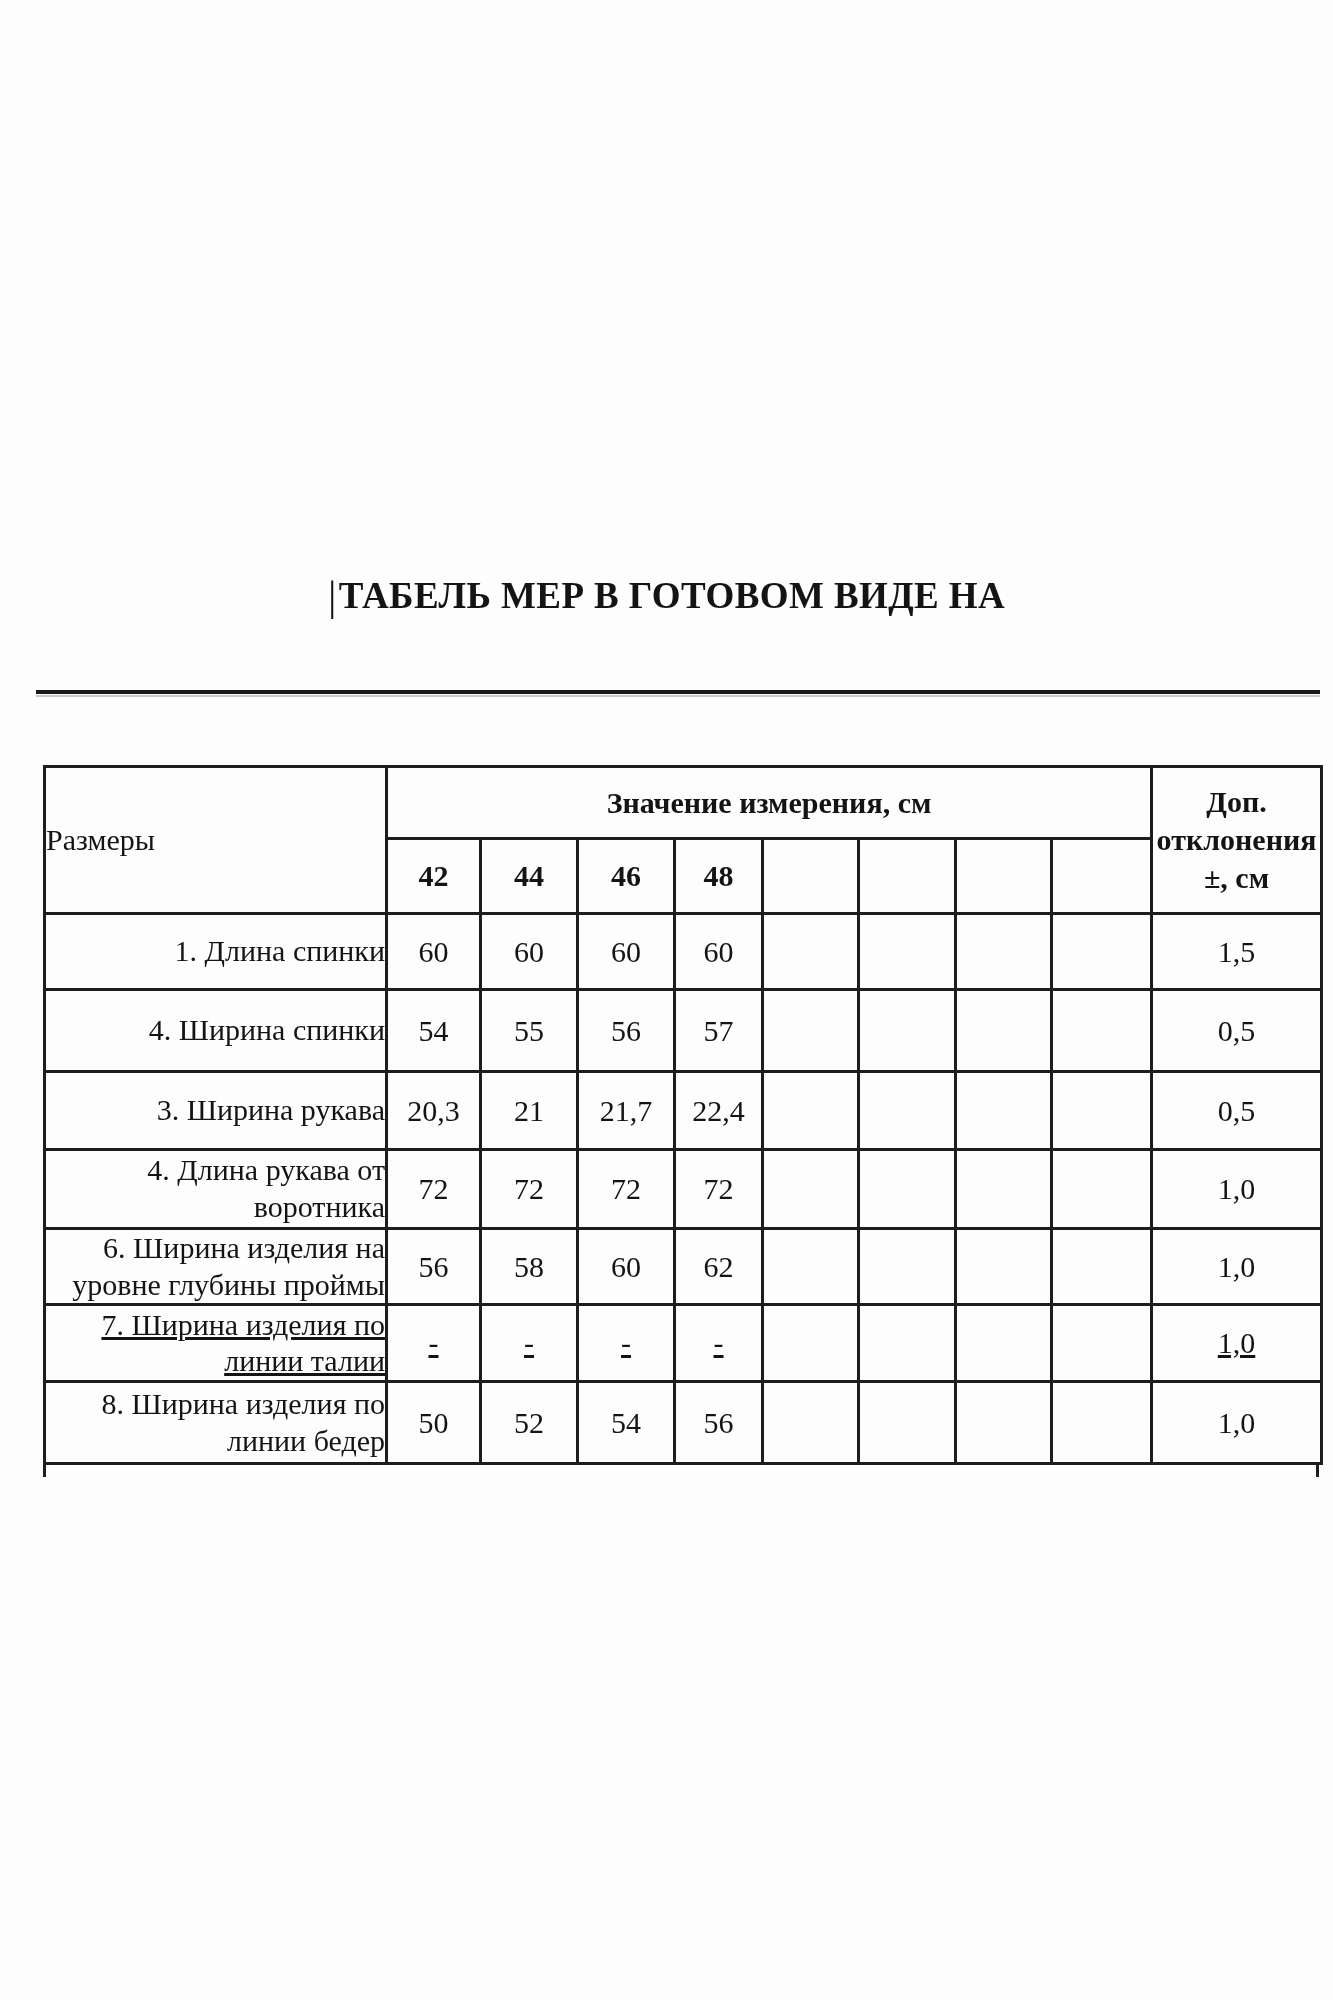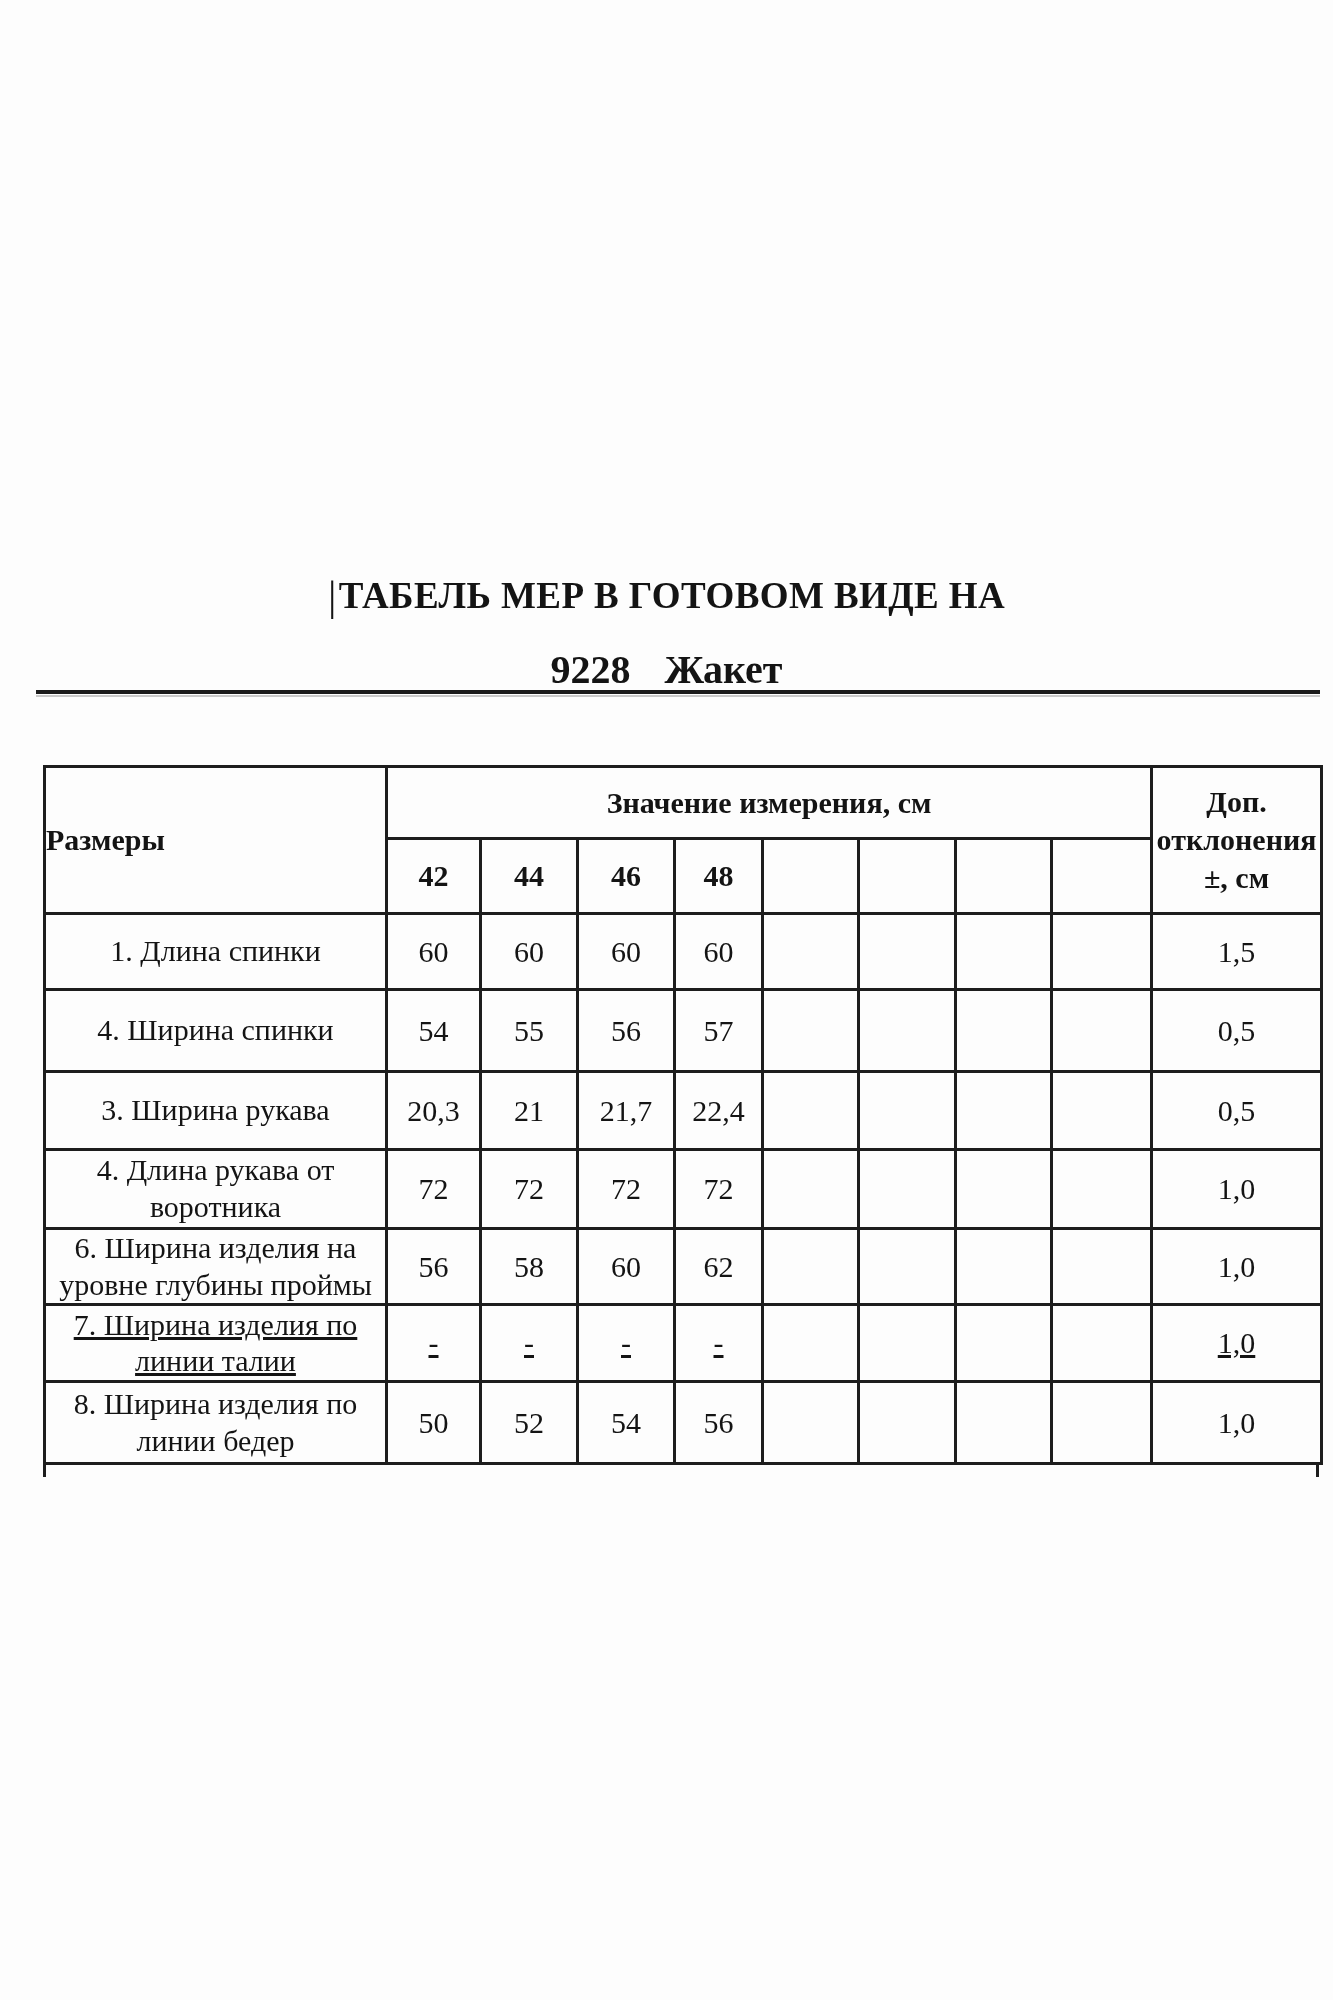--- a/index.html
+++ b/index.html
@@ -66,30 +66,30 @@
     table-layout: fixed;
     font-size: 30px;
   }
   table.measures td {
     border: 3px solid #1d1d1d;
     padding: 0;
     vertical-align: middle;
     overflow: hidden;
   }
   td.label {
-    text-align: center;
+    text-align: right;
     padding: 2px 8px 2px 12px;
     line-height: 1.22;
   }
   td.center { text-align: center; }
   .bold { font-weight: bold; }
   td.sizes-hdr {
     vertical-align: bottom;
     padding-bottom: 18px;
-    font-weight: bold;
+    font-weight: normal;
   }
   td.dev-hdr {
     white-space: pre-line;
     line-height: 1.27;
     padding-top: 16px;
     font-weight: bold;
   }
   tr.hr1 { height: 72px; }
   tr.hr2 { height: 75px; }
   tr.r0 { height: 76px; }
@@ -110,23 +110,20 @@
 </style>
 </head>
 <body>
 
 <div class="page">
 
   <div class="title-row">
     <span class="caret">|</span><span>ТАБЕЛЬ МЕР В ГОТОВОМ ВИДЕ НА</span>
   </div>
 
-  <div class="subtitle">
-    <span>9228</span><span class="model-name">Жакет</span>
-  </div>
 
   <div class="rule">
     <div class="rule-dark"></div>
     <div class="rule-light"></div>
   </div>
 
   <table class="measures">
     <colgroup>
       <col style="width:342px">
         <col style="width:94px">

